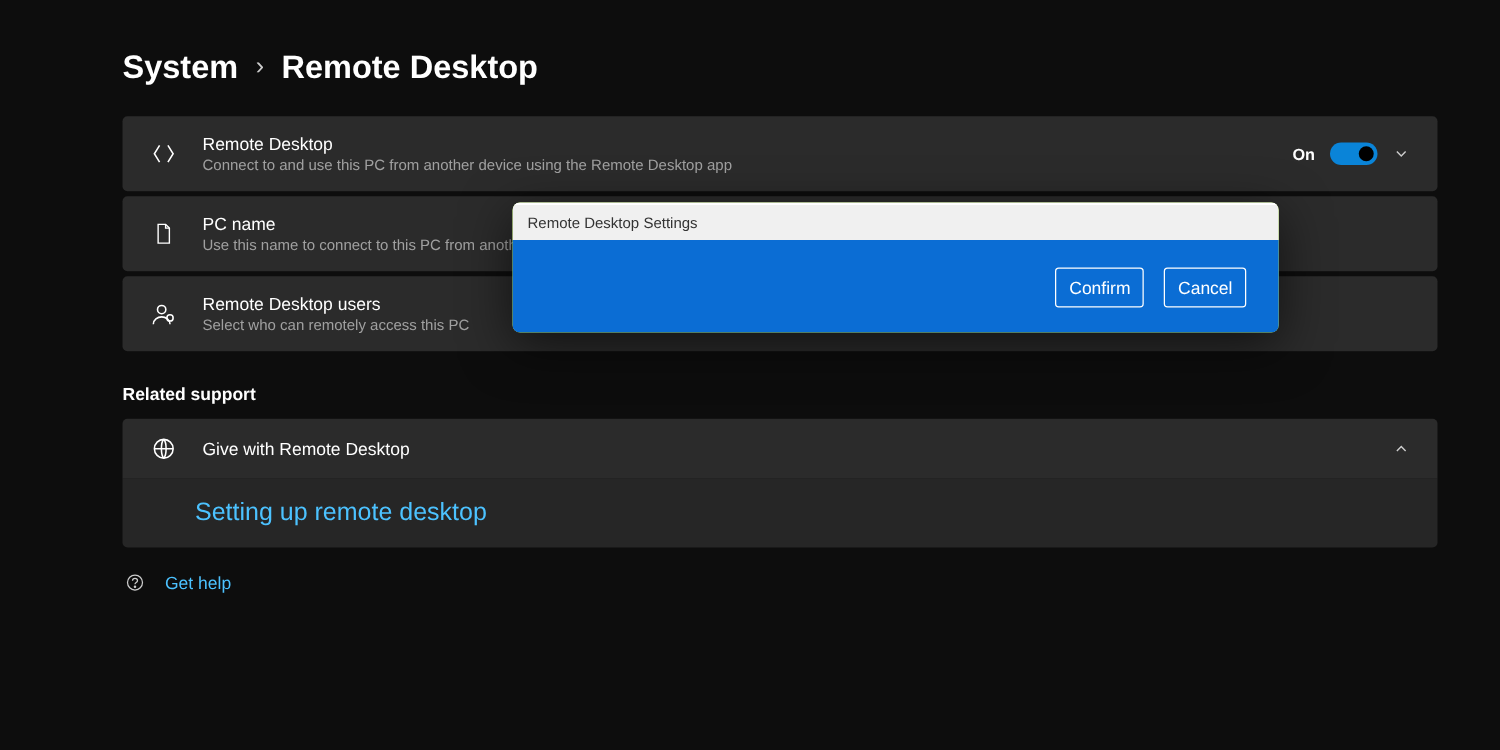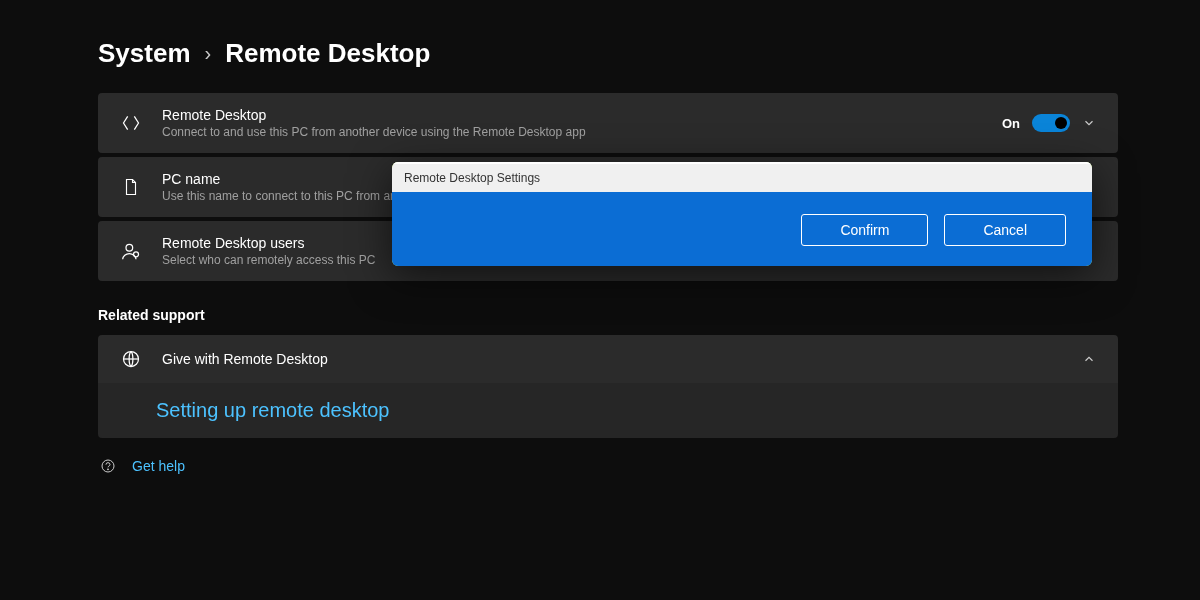--- a/index.html
+++ b/index.html
@@ -6,21 +6,21 @@
   body {
     width: 1200px;
     height: 600px;
     background: #0d0d0d;
     font-family: "Segoe UI", sans-serif;
     color: #ffffff;
     overflow: hidden;
     position: relative;
   }
   .page {
-    padding: 38px 82px 0 98px;
+    padding: 38px 50px 0 98px;
   }
   .breadcrumb {
     display: flex;
     align-items: center;
     gap: 14px;
     margin-bottom: 24px;
   }
   .breadcrumb .parent {
     font-size: 26px;
     font-weight: 600;
@@ -123,23 +123,23 @@
   .link-row .licon {
     width: 20px;
     display: flex;
     justify-content: center;
     color: #ccc;
   }
 
   
   .dialog {
     position: absolute;
-    left: 392px;
+    left: 410px;
     top: 162px;
-    width: 700px;
+    width: 613px;
     background: #bef264;
     border-radius: 6px;
     overflow: hidden;
     box-shadow: 0 10px 40px rgba(0,0,0,0.6);
   }
   .dialog-titlebar {
     background: #f0f0f0;
     color: #333;
     font-size: 12px;
     padding: 7px 12px;
@@ -158,21 +158,21 @@
   .dialog-buttons {
     display: flex;
     justify-content: flex-end;
     gap: 16px;
   }
   .dialog-btn {
     border: 1.5px solid #fff;
     background: transparent;
     color: #fff;
     font-size: 14px;
-    padding: 7px 38px;
+    padding: 7px 10px;
     border-radius: 3px;
     cursor: pointer;
   }
   svg { display: block; }
 </style>
 </head>
 <body>
 
 <div class="page">
 

